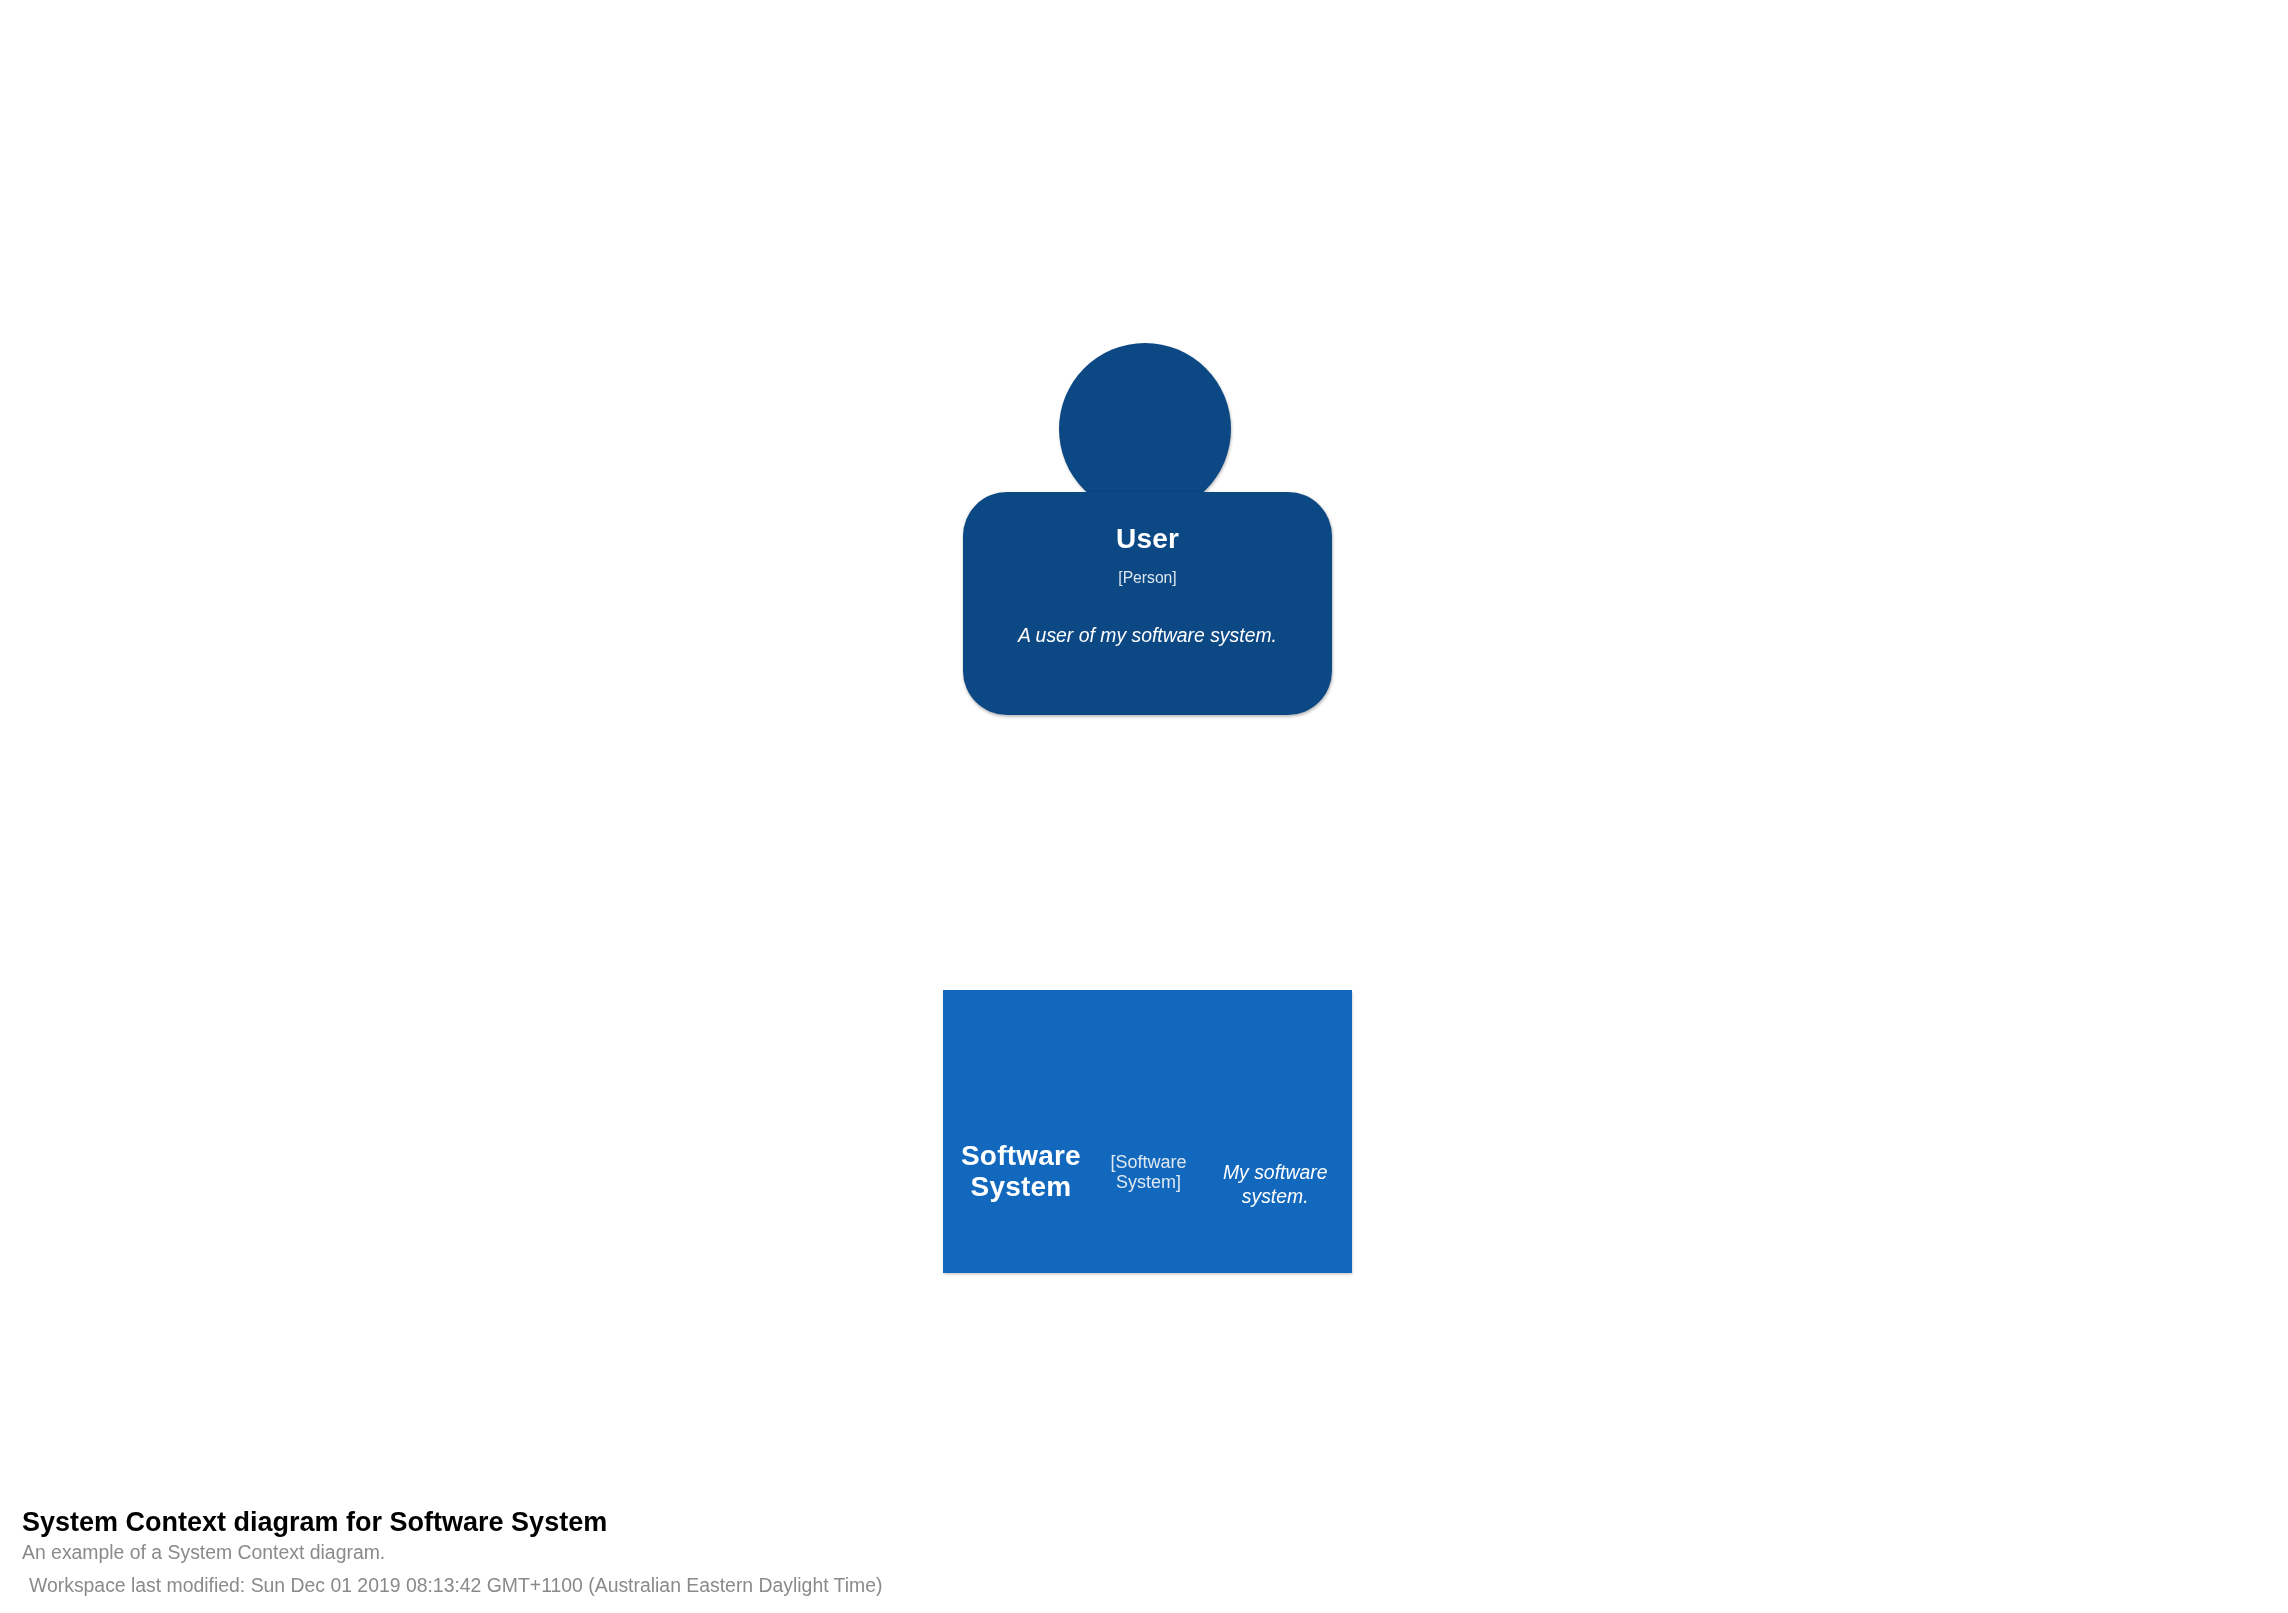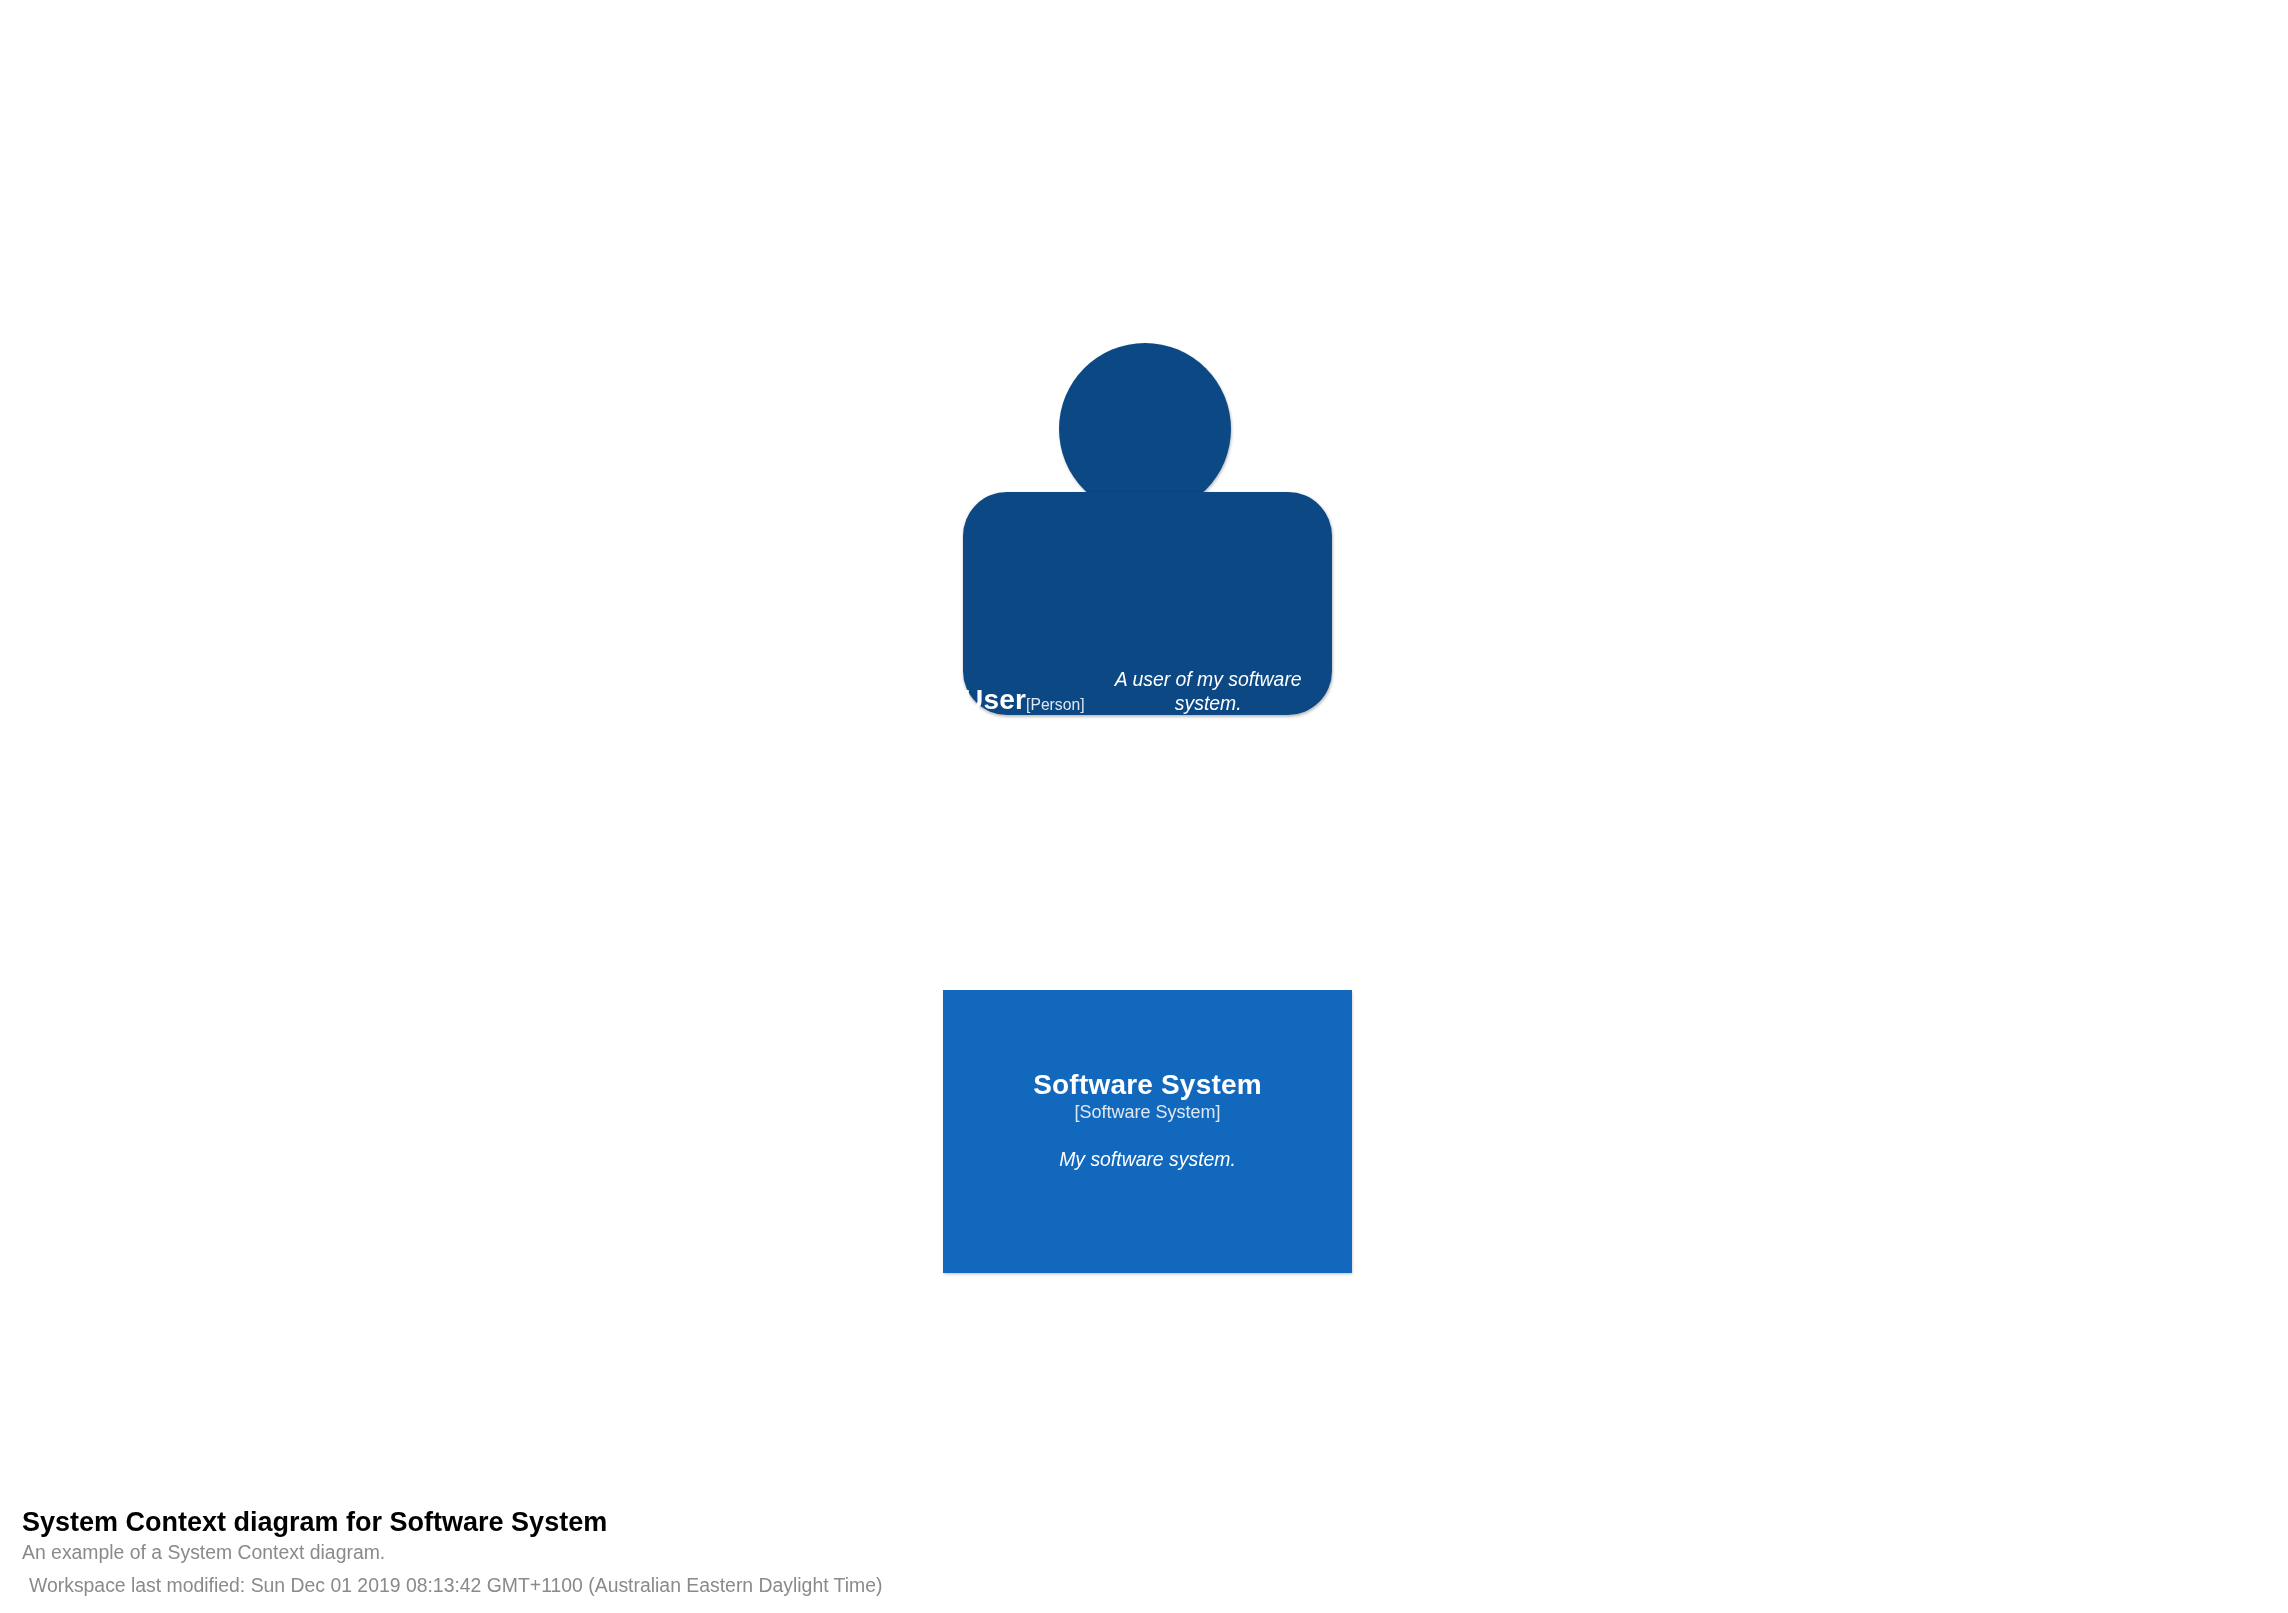--- a/index.html
+++ b/index.html
@@ -52,24 +52,25 @@
     background: #0B4884;
     box-shadow: 0.9px 1.8px 2.8px rgba(0,0,0,0.25);
   }
   .person-text {
     position: absolute;
     left: 0px;
     top: 149px;
     width: 369px;
     height: 223px;
     display: flex;
-    flex-direction: row;
-    align-items: flex-end;
+    flex-direction: column;
+    align-items: center;
     padding-top: 31px;
     box-sizing: border-box;
+    gap: 12px;
   }
   .el-name {
     color: #ffffff;
     font-weight: bold;
     font-size: 28px;
     line-height: 31px;
     text-align: center;
     letter-spacing: 0.2px;
   }
   .el-type {
@@ -92,21 +93,21 @@
   
   .system-element {
     position: absolute;
     left: 943px;
     top: 990px;
     width: 409px;
     height: 283px;
     background: #1168BD;
     box-shadow: 0.9px 1.8px 2.8px rgba(0,0,0,0.25);
     display: flex;
-    flex-direction: column;
+    flex-direction: row;
     align-items: center;
     padding-top: 79px;
     box-sizing: border-box;
   }
   .system-element .el-name { font-size: 28px; }
   .system-element .el-type { font-size: 18px; }
   .system-element .el-desc { font-size: 19.4px; margin-top: 25px; }
 
   
   .relationship {

